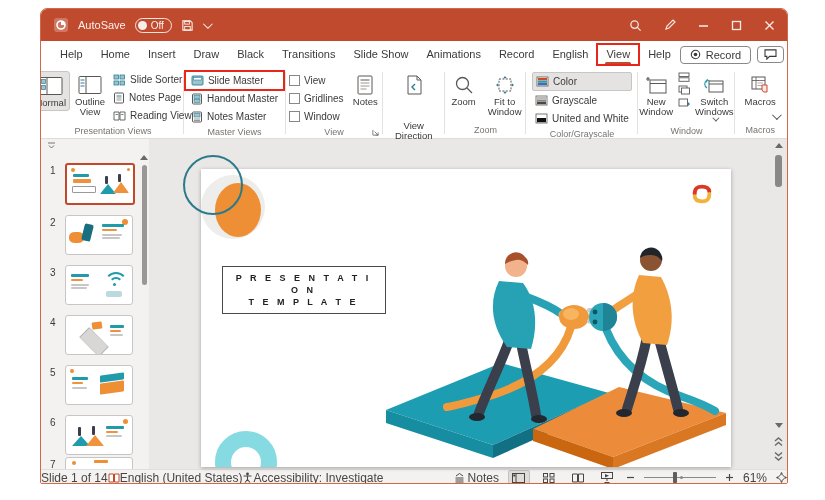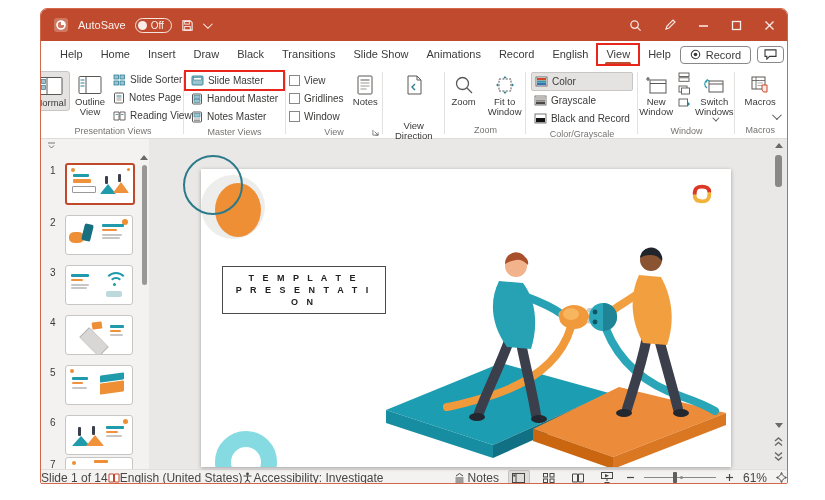--- a/index.html
+++ b/index.html
@@ -351,21 +351,21 @@
                   <rect x="2" y="4.6" width="9" height="2.2" fill="#8a8886"></rect>
                   <rect x="2" y="7" width="9" height="2.2" fill="#4a4846"></rect>
                 </svg>
           <span>Grayscale</span>
         </span>
         <span class="rbtn-sm">
           <svg width="13" height="11" viewBox="0 0 13 11">
                   <rect x="1" y="1" width="11" height="9" fill="#fff" stroke="#5a5856" stroke-width=".8"></rect>
                   <rect x="2" y="5" width="9" height="4.2" fill="#111"></rect>
                 </svg>
-          <span>Black and Record</span>
+          <span>United and White</span>
         </span>
       </span>
           </div>
       <div class="rg-label">Color/Grayscale</div>
     </div>
     <div class="vdiv"></div>
 
     <div class="rgroup" style="width:96px;">
       <div class="rg-body">
         <span class="rbtn-lg" style="width:36px;justify-content:flex-end;">
@@ -530,22 +530,22 @@
 
       <span style="position:absolute;left:490px;top:14px;">
         <svg width="22" height="22" viewBox="0 0 24 24">
               <path d="M4,12 C4,5.5 7,4 12,4 C16.5,4 19.6,5 20,9.5" stroke="#dd3826" stroke-width="4.2" fill="none" stroke-linecap="round"></path>
               <path d="M20,12 C20,18.5 17,20 12,20 C7.5,20 4.4,19 4,14.5" stroke="#f2b33d" stroke-width="4.2" fill="none" stroke-linecap="round"></path>
             </svg>
       </span>
 
       <div class="titleblock">
         <div class="subbox">
+          <div>P R E S E N T A T I O N</div>
           <div>T E M P L A T E</div>
-          <div>P R E S E N T A T I O N</div>
         </div>
       </div>
 
       <svg viewBox="0 0 350 262" style="position:absolute;left:180px;top:36px;width:350px;height:262px;">
         <polygon points="5,205 120,158 228,188 112,240" fill="#1c9db2"></polygon>
         <polygon points="112,240 228,188 228,201 112,253" fill="#127084"></polygon>
         <polygon points="5,205 112,240 112,253 5,218" fill="#168da1"></polygon>
         <polygon points="238,182 345,208 232,252 152,224" fill="#ec8c3a"></polygon>
         <polygon points="152,224 232,252 232,264 152,236" fill="#c9660f"></polygon>
         <polygon points="232,252 345,208 345,220 232,264" fill="#d97722"></polygon>

